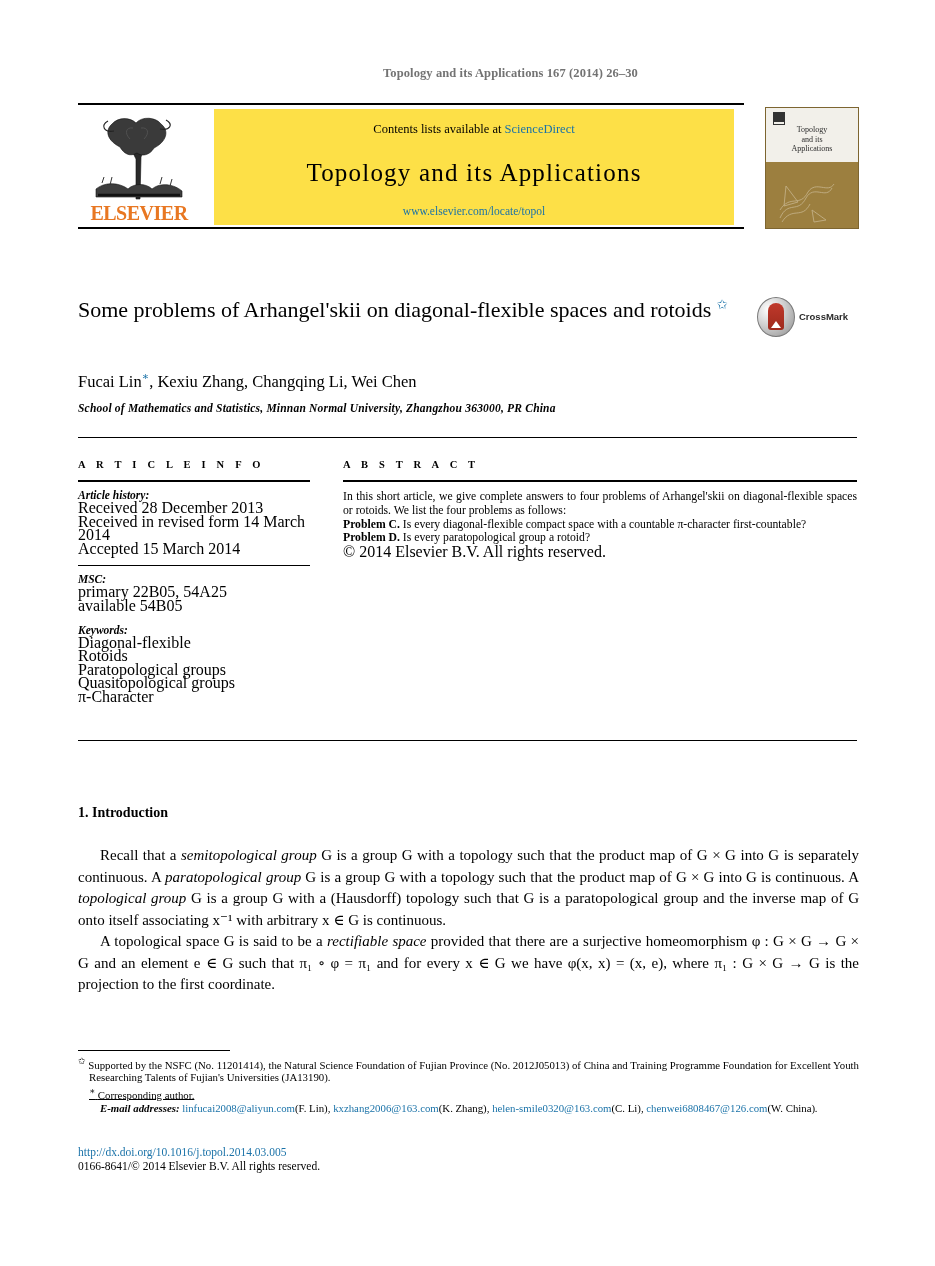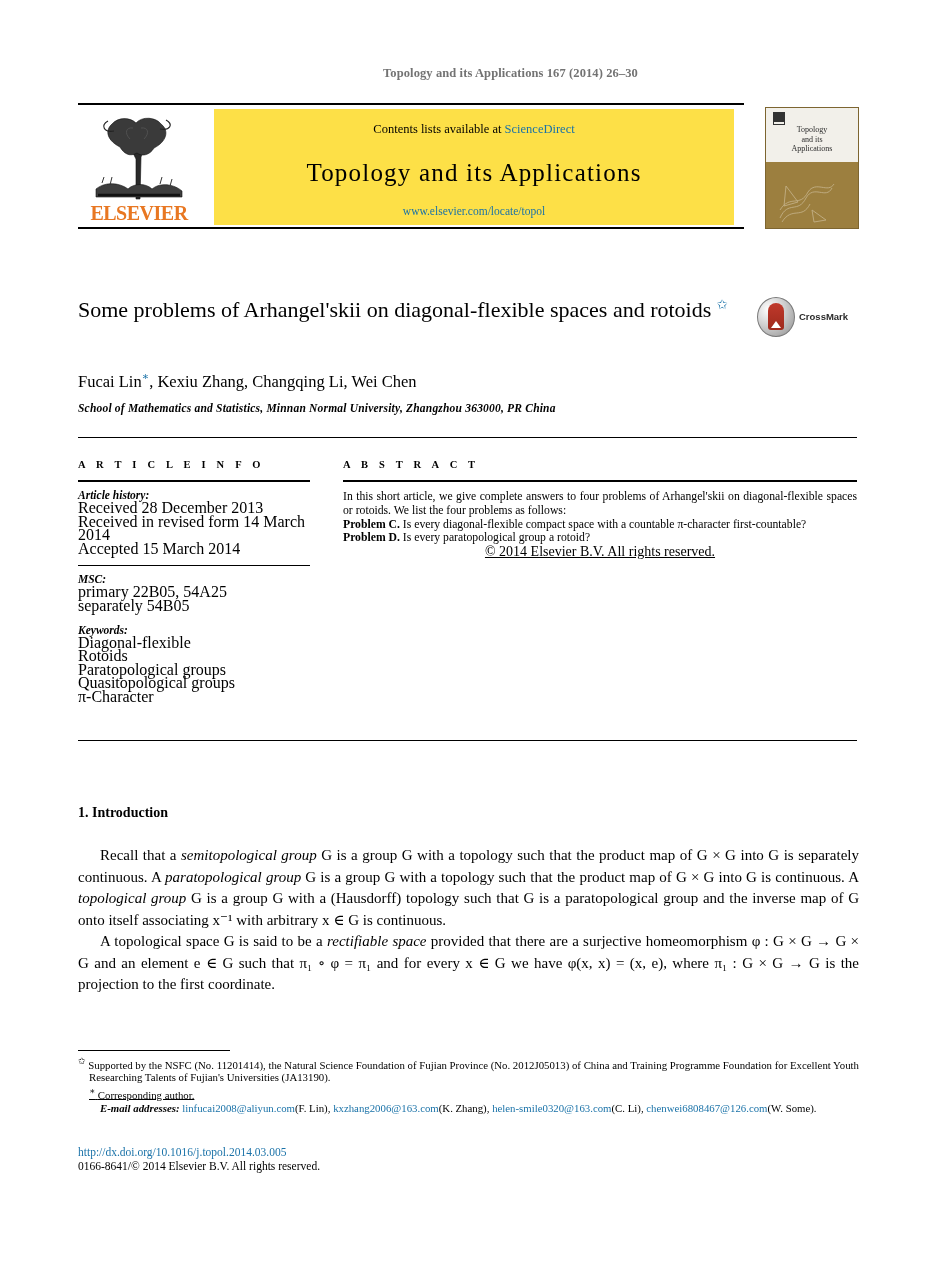--- a/index.html
+++ b/index.html
@@ -283,24 +283,23 @@
     margin: 10px 0 8px 0;
   }
   .abstract-body {
     font-size: 11.7px;
     line-height: 13.8px;
     text-align: justify;
   }
   .abstract-body p { margin: 0; }
   .abstract-body .prob { font-weight: bold; }
   .copyright-line {
-    text-align: center;
-    font-size: 14px;
+    text-align: left;
+    font-size: 16px;
     margin-top: 0px;
-    text-decoration: underline;
   }
 
   
   .section-heading {
     position: absolute;
     left: 78px; top: 805px;
     font-size: 14px;
     font-weight: bold;
   }
   .body-text {
@@ -426,21 +425,21 @@
     <div class="info-label">Article history:</div>
     <div class="info-line">Received 28 December 2013</div>
     <div class="info-line">Received in revised form 14 March</div>
     <div class="info-line">2014</div>
     <div class="info-line">Accepted 15 March 2014</div>
 
     <div class="info-rule thin"></div>
 
     <div class="info-label">MSC:</div>
     <div class="info-line">primary 22B05, 54A25</div>
-    <div class="info-line">separately 54B05</div>
+    <div class="info-line">available 54B05</div>
 
     <div class="info-gap"></div>
 
     <div class="info-label">Keywords:</div>
     <div class="info-line">Diagonal-flexible</div>
     <div class="info-line">Rotoids</div>
     <div class="info-line">Paratopological groups</div>
     <div class="info-line">Quasitopological groups</div>
     <div class="info-line">π-Character</div>
   </div>
@@ -464,21 +463,21 @@
   </div>
 
   <div class="foot-rule"></div>
   <div class="footnotes">
     <p class="fn-indent"><span class="fn-mark">✩</span> <span>Supported by the NSFC (No. 11201414), the Natural Science Foundation of Fujian Province (No. 2012J05013) of China and Training Programme Foundation for Excellent Youth Researching Talents of Fujian's Universities (JA13190).</span></p>
     <p class="fn-indent" style="padding-left:22px;text-decoration:underline;"><span class="fn-mark">∗</span> <span>Corresponding author.</span></p>
     <p class="email-line"><span class="lbl">E-mail addresses:</span>
       <span class="link">linfucai2008@aliyun.com</span><span class="link" style="color:#000">(F. Lin)</span>,
       <span class="link">kxzhang2006@163.com</span><span class="link" style="color:#000">(K. Zhang)</span>,
       <span class="link">helen-smile0320@163.com</span><span class="link" style="color:#000">(C. Li)</span>,
-      <span class="link">chenwei6808467@126.com</span><span class="link" style="color:#000">(W. Some)</span>.
+      <span class="link">chenwei6808467@126.com</span><span class="link" style="color:#000">(W. China)</span>.
     </p>
   </div>
 
   <div class="doi-block">
     <div class="doi-link">http://dx.doi.org/10.1016/j.topol.2014.03.005</div>
     <div class="issn-line">0166-8641/© 2014 Elsevier B.V. All rights reserved.</div>
   </div>
 
 </div>
 

